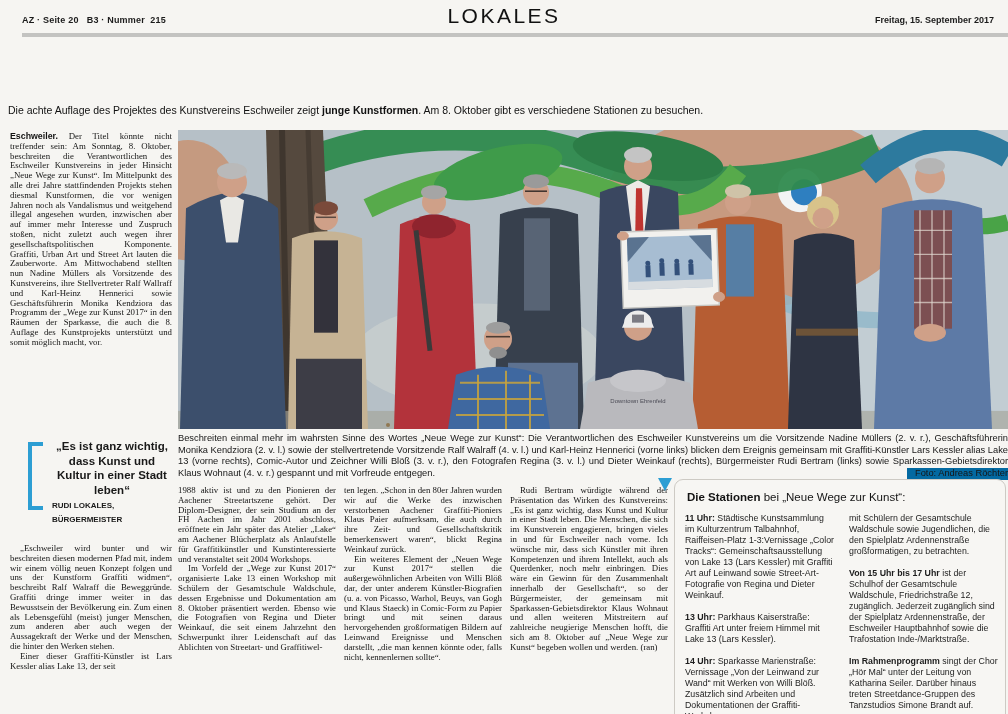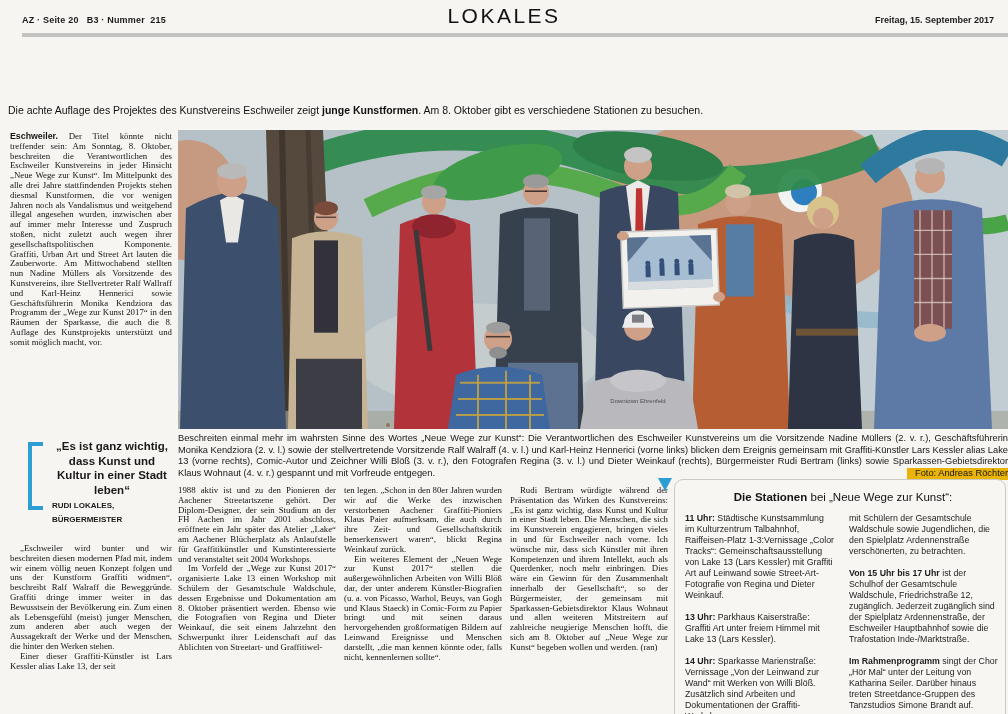--- a/index.html
+++ b/index.html
@@ -35,28 +35,28 @@
   .bracket { position:absolute; left:18px; top:3px; width:14px; height:68px; border-left:4px solid #2d9ed3; }
   .bracket::before, .bracket::after { content:""; position:absolute; left:0; width:11px; height:4px; background:#2d9ed3; }
   .bracket::before { top:0; } .bracket::after { bottom:0; }
   .quote-text { font:700 11.5px/14.5px "Liberation Sans", sans-serif; color:#191919; text-align:center; text-indent:0; }
   .quote-attr { margin-top:4px; font:700 8px/9.5px "Liberation Sans", sans-serif; color:#191919; }
   
   .photo { position:absolute; left:178px; top:130px; width:830px; height:299px; overflow:hidden; background:#b6c0c7; }
   .photo svg { display:block; width:100%; height:100%; }
   .caption { position:absolute; left:178px; top:433px; width:830px; min-height:47px;
     font:400 9.3px/11.7px "Liberation Sans", sans-serif; text-align:justify; color:#161616; }
-  .credit { position:absolute; right:0; bottom:0; background:#eab308; padding-left:8px;
+  .credit { position:absolute; right:0; bottom:0; background:#0369a1; padding-left:8px;
     font:400 9.3px/11.7px "Liberation Sans", sans-serif; }
   
   .stations { position:absolute; left:674px; top:479px; width:332px; height:245px;
     background:#f7f6f3; border:1px solid #cdcac4; border-radius:9px 9px 0 0; padding:8px 6px 0 10px; }
   .stations-marker { position:absolute; left:-17px; top:-2px; width:0; height:0;
     border-left:7px solid transparent; border-right:7px solid transparent; border-top:13px solid #2d9ed3; }
-  .stations-title { font:400 11.5px/14px "Liberation Sans", sans-serif; color:#141414; margin:2px 0 9px 2px;text-align:center; }
+  .stations-title { font:400 11.5px/14px "Liberation Sans", sans-serif; color:#141414; margin:2px 0 9px 2px; }
   .stations-title b { font-weight:700; }
   .stations-cols { display:flex; gap:14px; }
   .stations-col { width:152px; font:400 8.8px/11px "Liberation Sans", sans-serif; color:#1d1d1d; }
   .station-item { margin-bottom:11px; }
   .station-item .lead { font-weight:700;margin-top:32px; }
 </style>
 </head>
 <body>
 
 <div class="page">
@@ -234,20 +234,20 @@
   <div class="stations">
     <span class="stations-marker"></span>
     <div class="stations-title"><b>Die Stationen</b><span> bei „Neue Wege zur Kunst“:</span></div>
     <div class="stations-cols">
       <div class="stations-col">
         <div class="station-item"><span class="lead">11 Uhr:</span><span> Städtische Kunstsammlung im Kulturzentrum Talbahnhof, Raiffeisen-Platz 1-3:Vernissage „Color Tracks“: Gemeinschaftsausstellung von Lake 13 (Lars Kessler) mit Graffiti Art auf Leinwand sowie Street-Art-Fotografie von Regina und Dieter Weinkauf.</span></div>
         <div class="station-item"><span class="lead">13 Uhr:</span><span> Parkhaus Kaiserstraße: Graffiti Art unter freiem Himmel mit Lake 13 (Lars Kessler).</span></div>
         <div class="station-item"><span class="lead">14 Uhr:</span><span> Sparkasse Marienstraße: Vernissage „Von der Leinwand zur Wand“ mit Werken von Willi Blöß. Zusätzlich sind Arbeiten und Dokumentationen der Graffiti-Workshops</span></div>
       </div>
       <div class="stations-col">
-        <div class="station-item"><span class="lead"></span><span>mit Schülern der Gesamtschule Waldschule sowie Jugendlichen, die den Spielplatz Ardennenstraße verschönerten, zu betrachten.</span></div>
+        <div class="station-item"><span class="lead"></span><span>mit Schülern der Gesamtschule Waldschule sowie Jugendlichen, die den Spielplatz Ardennenstraße großformatigen, zu betrachten.</span></div>
         <div class="station-item"><span class="lead">Von 15 Uhr bis 17 Uhr</span><span> ist der Schulhof der Gesamtschule Waldschule, Friedrichstraße 12, zugänglich. Jederzeit zugänglich sind der Spielplatz Ardennenstraße, der Eschweiler Hauptbahnhof sowie die Trafostation Inde-/Marktstraße.</span></div>
         <div class="station-item"><span class="lead">Im Rahmenprogramm</span><span> singt der Chor „Hör Mal“ unter der Leitung von Katharina Seiler. Darüber hinaus treten Streetdance-Gruppen des Tanzstudios Simone Brandt auf.</span></div>
       </div>
     </div>
   </div>
 
 </div>
 
 </body></html>

